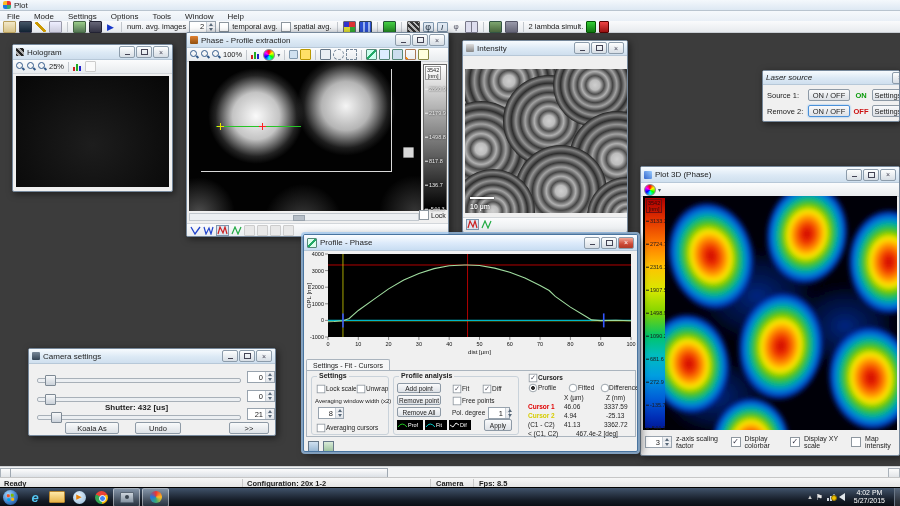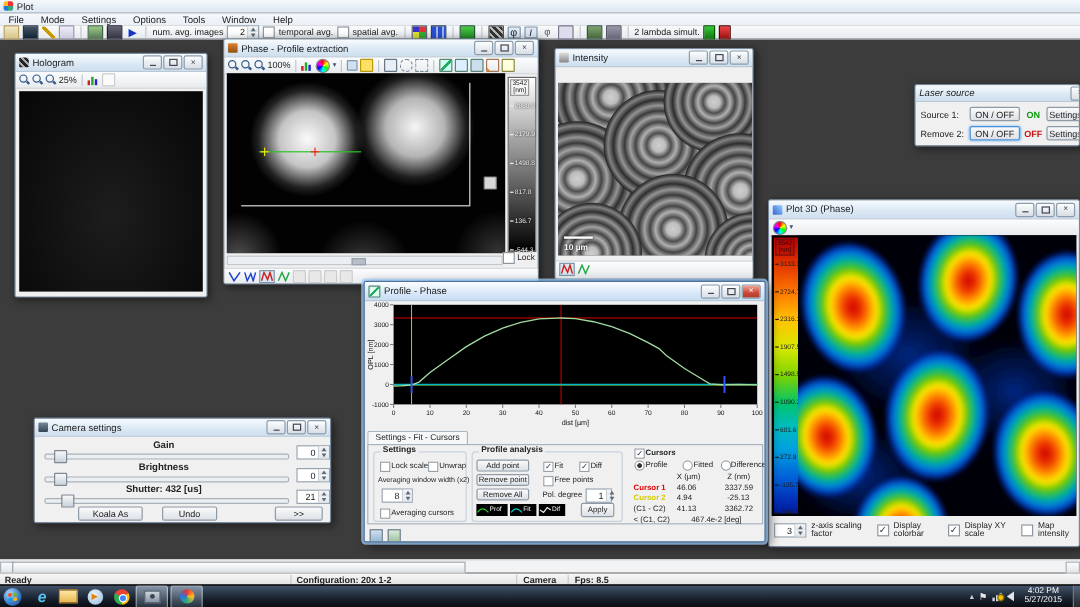--- a/index.html
+++ b/index.html
@@ -149,21 +149,21 @@
     <span class="ticon" style="border:1px solid #778;background:linear-gradient(90deg,#dde 0 48%,#778 48% 52%,#dde 52%);"></span>
     <span class="tsep"></span>
     <span class="ticon" style="background:linear-gradient(#7da56f,#48663c);border:1px solid #354;"></span>
     <span class="ticon" style="background:linear-gradient(#99a,#667);border:1px solid #556;"></span>
     <span class="tsep"></span>
     <span class="tlabel">2 lambda simult.</span>
     <span class="ticon" style="width:8px;background:linear-gradient(#3c3,#171);border:1px solid #050;"></span>
     <span class="ticon" style="width:8px;background:linear-gradient(#e44,#911);border:1px solid #500;"></span>
   </div>
 
-  <div class="win" style="left:12px;top:44px;width:161px;height:204px;">
+  <div class="win" style="left:12px;top:44px;width:161px;height:148px;">
     <div class="wtb">
       <span class="wico" style="background:repeating-linear-gradient(45deg,#222 0 2px,#aaa 2px 4px);"></span>
       <span class="t">Hologram</span>
       <span class="caps">
           <span class="cb">
             <span class="minbar"></span>
           </span>
           <span class="cb">
             <span class="maxbox"></span>
           </span>
@@ -468,33 +468,31 @@
       <span class="caps">
           <span class="cb">
             <span class="minbar"></span>
           </span>
           <span class="cb">
             <span class="maxbox"></span>
           </span>
           <span class="cb close">×</span>
         </span>
     </div>
-    <div class="lbl" style="left:0;top:17px;width:215px;text-align:center;font-weight:bold;font-size:8px;">Gain</div>
     <div class="slider" style="left:8px;top:26px;width:204px;">
         <div class="trk"></div>
         <div class="th" style="left:8px;"></div>
       </div>
     <div class="spin" style="position:absolute;left:218px;top:22px;width:26px;">
         <span class="v" style="flex:1;">0</span>
         <span class="ud">
           <span class="u"></span>
           <span class="d"></span>
         </span>
       </div>
-    <div class="lbl" style="left:0;top:36px;width:215px;text-align:center;font-weight:bold;font-size:8px;">Brightness</div>
     <div class="slider" style="left:8px;top:45px;width:204px;">
         <div class="trk"></div>
         <div class="th" style="left:8px;"></div>
       </div>
     <div class="spin" style="position:absolute;left:218px;top:41px;width:26px;">
         <span class="v" style="flex:1;">0</span>
         <span class="ud">
           <span class="u"></span>
           <span class="d"></span>
         </span>

